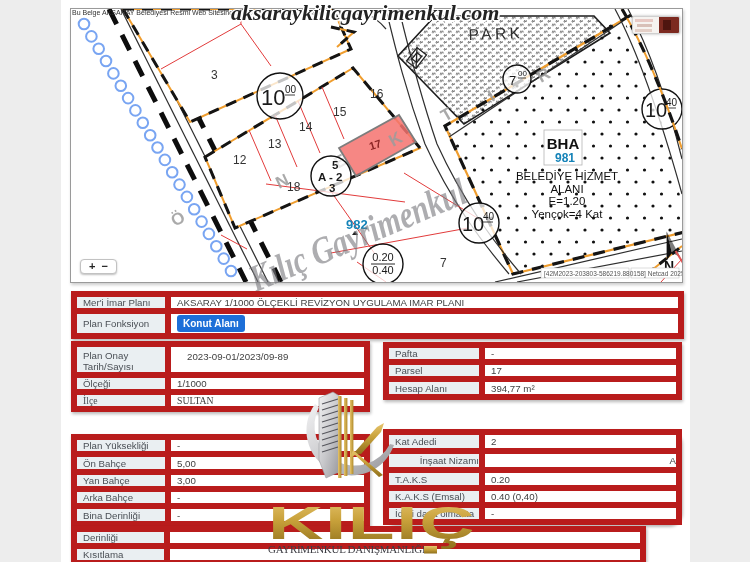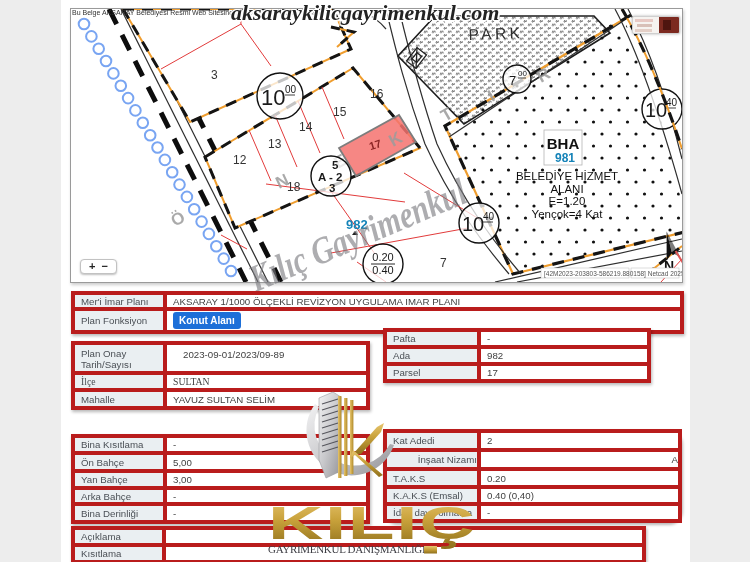--- a/index.html
+++ b/index.html
@@ -1,20 +1,20 @@
 <!DOCTYPE html>
 <html><head>
 <meta charset="utf-8">
 <style>
   html,body{margin:0;padding:0;}
   body{width:750px;height:562px;background:#ededed;position:relative;overflow:hidden;
        font-family:"Liberation Sans", sans-serif;}
   .abs{position:absolute;}
   .tbl{position:absolute;border-collapse:collapse;box-shadow:1px 2px 3px rgba(0,0,0,.28);background:#fff;}
-  .tbl td{border:4px solid #b91c1c;font-size:9.7px;color:#3f3f3f;padding:0 0 0 6px;vertical-align:middle;}
+  .tbl td{border:6px solid #b91c1c;font-size:9.7px;color:#3f3f3f;padding:0 0 0 6px;vertical-align:middle;}
   .tbl td.lab{background:#eaeff2;color:#4a4f55;}
 </style>
 </head>
 <body>
 
 <div class="abs" style="left:61px;top:0;width:629px;height:562px;background:#ffffff;"></div>
 
 <div class="abs" style="left:70px;top:8px;width:611px;height:273px;background:#fff;border:1px solid #9a9a9a;box-shadow:1px 2px 3px rgba(0,0,0,.2);">
   <svg width="611" height="273" viewBox="0 0 611 273" style="position:absolute;left:0;top:0">
 <defs>
@@ -262,59 +262,59 @@
   </table>
 
 <table class="tbl" style="left:71px;top:341px;width:299px;">
 
   <tbody>
       <tr style="height:30px;">
         <td class="lab" style="width:82px;vertical-align:top;padding-top:3px;">Plan Onay<br>Tarih/Sayısı</td>
         <td style="vertical-align:top;padding-top:4px;padding-left:16px;">2023-09-01/2023/09-89</td>
       </tr>
 
+  <tr style="height:17px;">
+        <td class="lab">Ölçeği</td>
+        <td>1/1000</td>
+      </tr>
 
   <tr style="height:17px;font-family:Liberation Serif, serif;">
         <td class="lab">İlçe</td>
         <td>SULTAN</td>
       </tr>
 
-  <tr style="height:18px;">
-        <td class="lab">Mahalle</td>
-        <td>YAVUZ SULTAN SELİM</td>
-      </tr>
-</tbody>
-  </table>
-
-<table class="tbl" style="left:383px;top:328px;width:268px;padding-left:12px;">
+</tbody>
+  </table>
+
+<table class="tbl" style="left:383px;top:342px;width:299px;padding-left:12px;">
 
   <tbody>
       <tr style="height:17px;">
         <td class="lab" style="width:84px;">Pafta</td>
         <td>-</td>
       </tr>
 
-  <tr style="height:17px;">
-        <td class="lab">Ada</td>
-        <td>982</td>
-      </tr>
 
   <tr style="height:17px;">
         <td class="lab">Parsel</td>
         <td>17</td>
       </tr>
 
+  <tr style="height:18px;">
+        <td class="lab">Hesap Alanı</td>
+        <td>394,77 m²</td>
+      </tr>
 </tbody>
   </table>
 
 <table class="tbl" style="left:71px;top:434px;width:299px;">
 
   <tbody>
       <tr style="height:17px;">
-        <td class="lab" style="width:82px;">Bina Kısıtlama</td>
+        <td class="lab" style="width:82px;">Plan Yüksekliği</td>
         <td>-</td>
       </tr>
 
   <tr style="height:18px;">
         <td class="lab">Ön Bahçe</td>
         <td>5,00</td>
       </tr>
 
   <tr style="height:17px;">
         <td class="lab">Yan Bahçe</td>
@@ -360,21 +360,21 @@
         <td class="lab" style="white-space:nowrap;overflow:hidden;max-width:90px;">İdari dava olmakta</td>
         <td>-</td>
       </tr>
 </tbody>
   </table>
 
 <table class="tbl" style="left:71px;top:526px;width:575px;">
 
   <tbody>
       <tr style="height:17px;">
-        <td class="lab" style="width:81px;">Açıklama</td>
+        <td class="lab" style="width:81px;">Derinliği</td>
         <td></td>
       </tr>
 
   <tr style="height:17px;">
         <td class="lab">Kısıtlama</td>
         <td></td>
       </tr>
 </tbody>
   </table>
 

